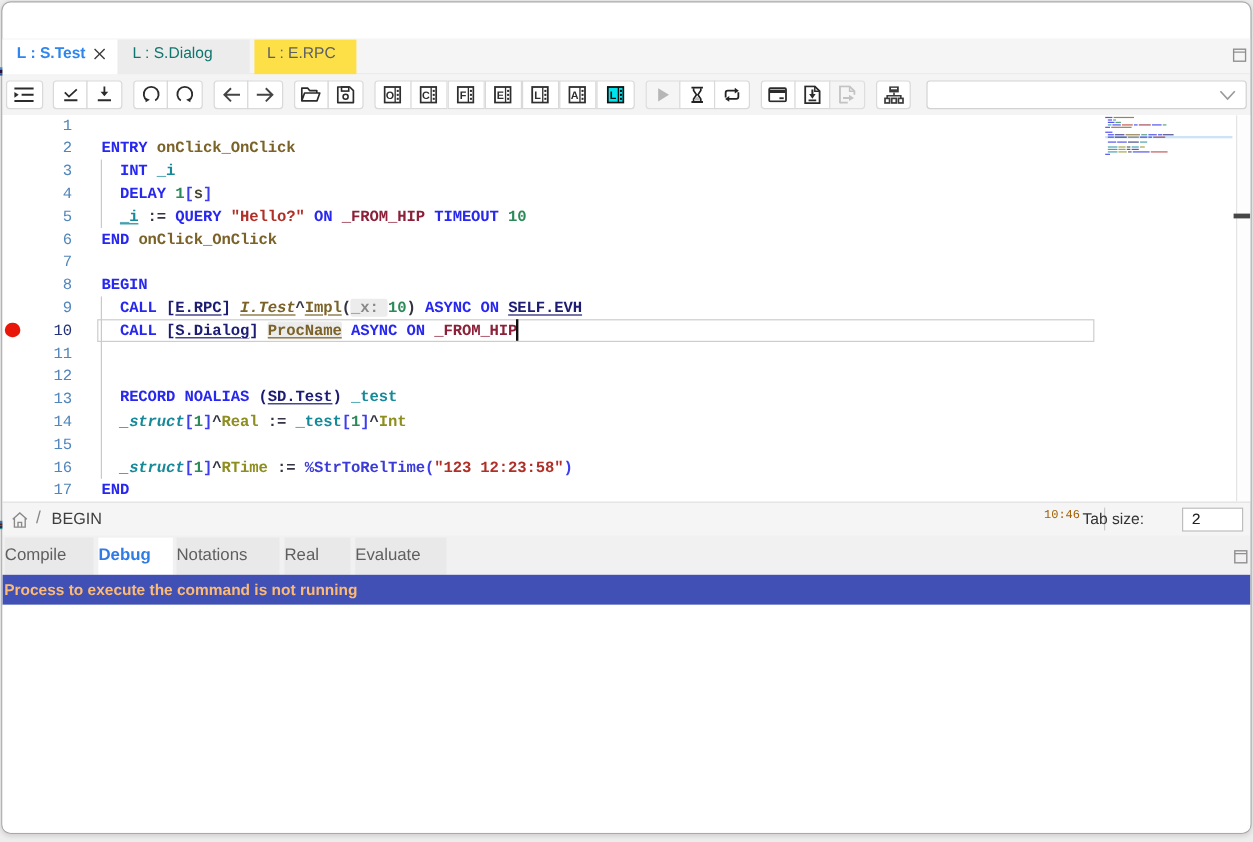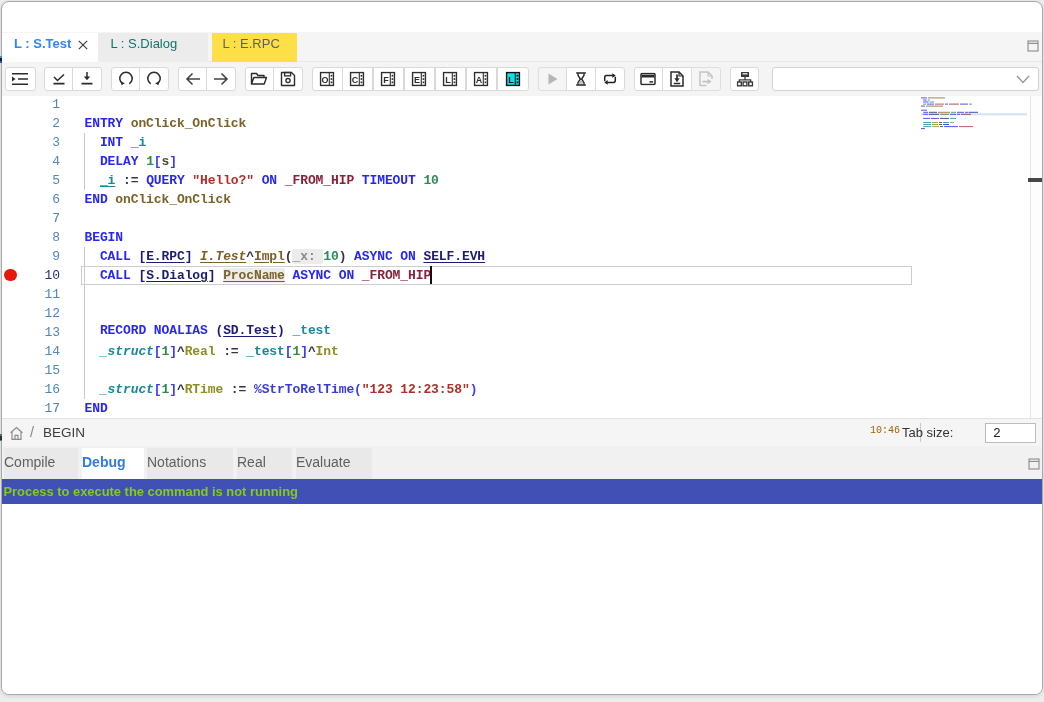--- a/index.html
+++ b/index.html
@@ -40,21 +40,21 @@
   .lk { color:#1c1c72; text-decoration:underline; text-decoration-thickness:1px; text-underline-offset:2px; }
   .nb { color:#1c1c72; }
   .op { color:#333344; }
   .chip { background:#ececec; border-radius:2px; }
   .hint { color:#888888; }
   
   #statusbar { position:absolute; left:0; top:416px; width:100%; height:28px; background:#f5f5f5; border-top:1px solid #e2e2e2; }
   
   #paneltabs { position:absolute; left:0; top:444px; width:100%; height:33px; background:#f1f1f1; }
   .ptab { position:absolute; top:2px; height:31px; line-height:29px; font-size:14px; text-align:left; color:#5f5f5f; background:#e9e9e9; }
-  #bluebar { position:absolute; left:0; top:477px; width:100%; height:25px; background:#4050b4; color:#84cc16; font-size:12.9px; font-weight:bold; line-height:25px; padding-left:1.5px; }
+  #bluebar { position:absolute; left:0; top:477px; width:100%; height:25px; background:#4050b4; color:#fdba74; font-size:12.9px; font-weight:bold; line-height:25px; padding-left:1.5px; }
   #panelbody { position:absolute; left:0; top:502px; width:100%; height:192px; background:#fff; }
 </style>
 </head>
 <body>
 <div id="win">
 
 
   <div id="tabbar">
     <div class="tab" style="left:0;width:95.5px;background:#fff;">
       <span style="position:absolute;left:12px;color:#2f86ee;font-weight:bold;">L : S.Test</span>

